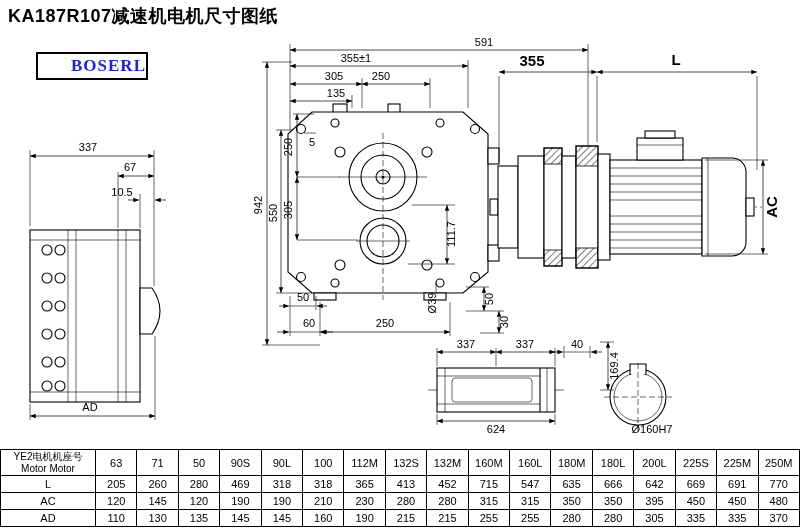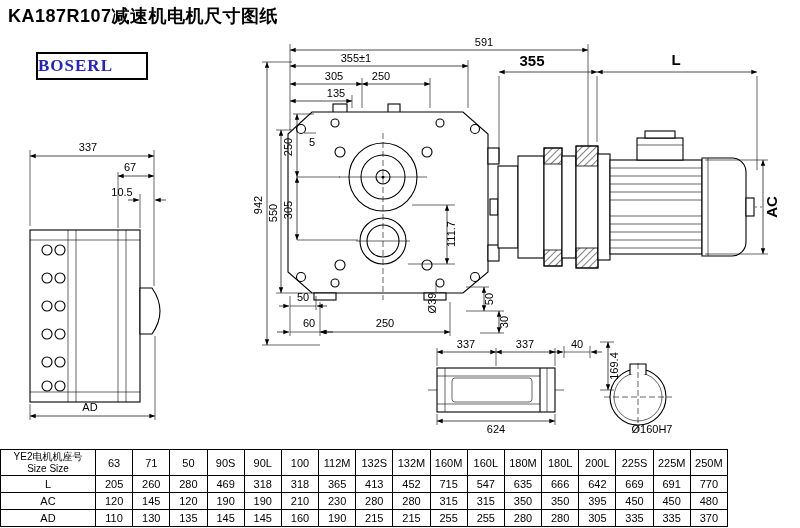--- a/index.html
+++ b/index.html
@@ -1,33 +1,33 @@
 <!DOCTYPE html>
 <html><head>
 <meta charset="utf-8">
 <style>
   *{margin:0;padding:0;box-sizing:border-box}
   html,body{width:800px;height:528px;background:#fff;overflow:hidden}
   body{font-family:"Liberation Sans",sans-serif;position:relative;color:#000}
   .page-title{position:absolute;left:8px;top:4px;font-size:18px;font-weight:bold;letter-spacing:.5px;white-space:nowrap}
-  .logo{position:absolute;left:36px;top:52px;width:112px;height:28px;border:2px solid #000;display:flex;align-items:center;justify-content:flex-start;background:#fff}
+  .logo{position:absolute;left:36px;top:52px;width:112px;height:28px;border:2px solid #000;display:flex;align-items:center;justify-content:flex-end;background:#fff}
   .logo span{font-family:"Liberation Serif",serif;font-weight:bold;font-size:17px;color:#2323c8;letter-spacing:1px}
   svg.drawing{position:absolute;left:0;top:0}
   svg text{font-family:"Liberation Sans",sans-serif;font-size:11px;fill:#000}
   svg text.big{font-size:15px;font-weight:bold}
   .ol{fill:#fff;stroke:#000;stroke-width:1.1}
   .ln{fill:none;stroke:#000;stroke-width:1.1}
   .thin{fill:none;stroke:#000;stroke-width:.6}
   .dim{fill:none;stroke:#000;stroke-width:.7;marker-start:url(#ar);marker-end:url(#ar)}
   .dimx{fill:none;stroke:#000;stroke-width:.7;marker-end:url(#ar)}
   .ext{fill:none;stroke:#000;stroke-width:.6}
   .cl{fill:none;stroke:#000;stroke-width:.6;stroke-dasharray:10 3 2 3}
   .dsh{fill:none;stroke:#000;stroke-width:.6;stroke-dasharray:6 3}
   .hatched{fill:url(#hatch);stroke:#000;stroke-width:.8}
-  table.dim-table{position:absolute;left:0;top:449px;width:728px;border-collapse:collapse;table-layout:fixed;background:#fff}
+  table.dim-table{position:absolute;left:0;top:449px;width:800px;border-collapse:collapse;table-layout:fixed;background:#fff}
   table.dim-table th,table.dim-table td{border:1px solid #000;text-align:center;vertical-align:middle;font-weight:normal;font-size:11px;padding:0;height:17px;overflow:hidden}
   table.dim-table tr.hdr th{height:26px}
   th.label-cell{font-size:10px;line-height:12px}
   th.label-cell .cn{font-size:10px}
   th.label-cell .en{font-size:10px}
   col.c0{width:95px}
 </style>
 </head>
 <body>
 
@@ -295,21 +295,21 @@
       <col>
       <col>
       <col>
       <col>
       <col>
   </colgroup>
   <tbody>
   <tr class="hdr">
     <th class="label-cell">
       <div class="cn">YE2电机机座号</div>
-      <div class="en">Size Size</div>
+      <div class="en">Motor Motor</div>
     </th>
     <th>63</th>
     <th>71</th>
     <th>50</th>
     <th>90S</th>
     <th>90L</th>
     <th>100</th>
     <th>112M</th>
     <th>132S</th>
     <th>132M</th>

